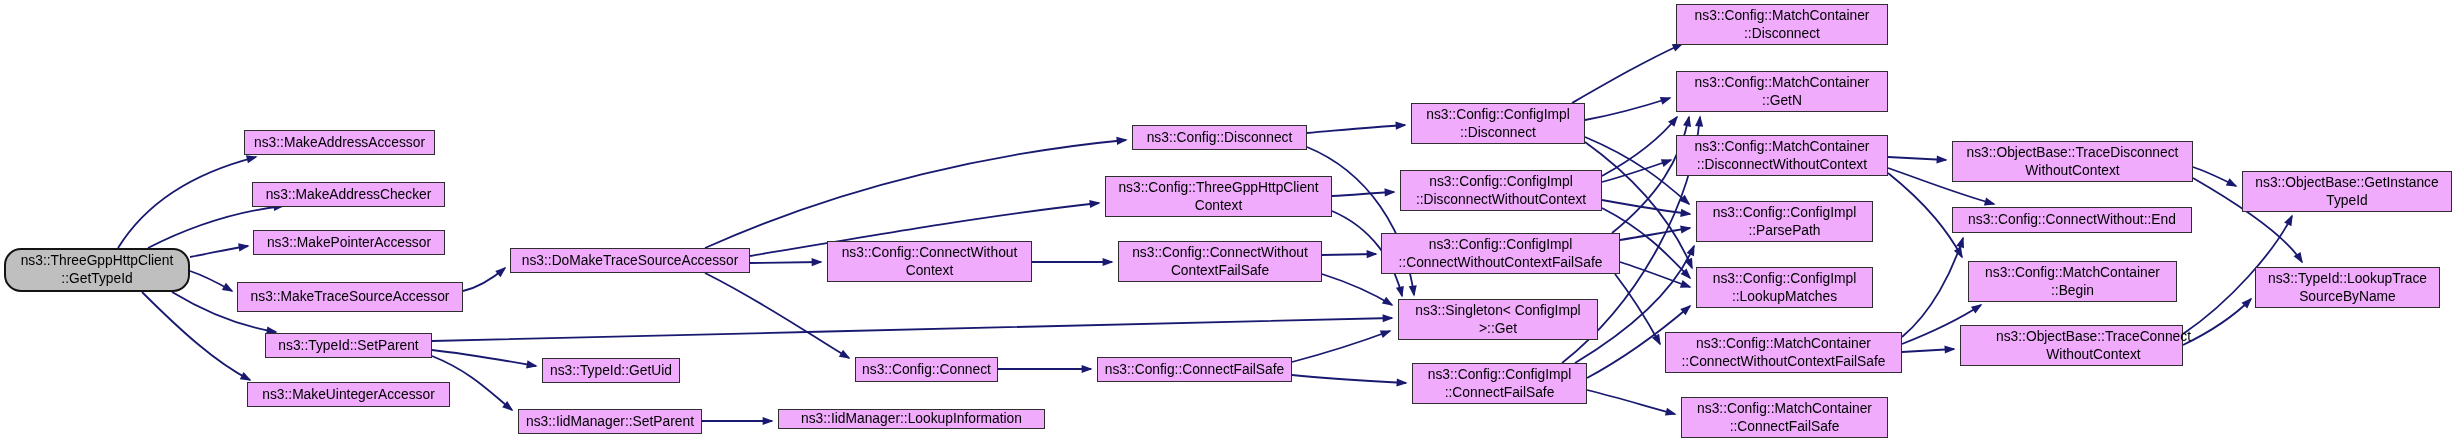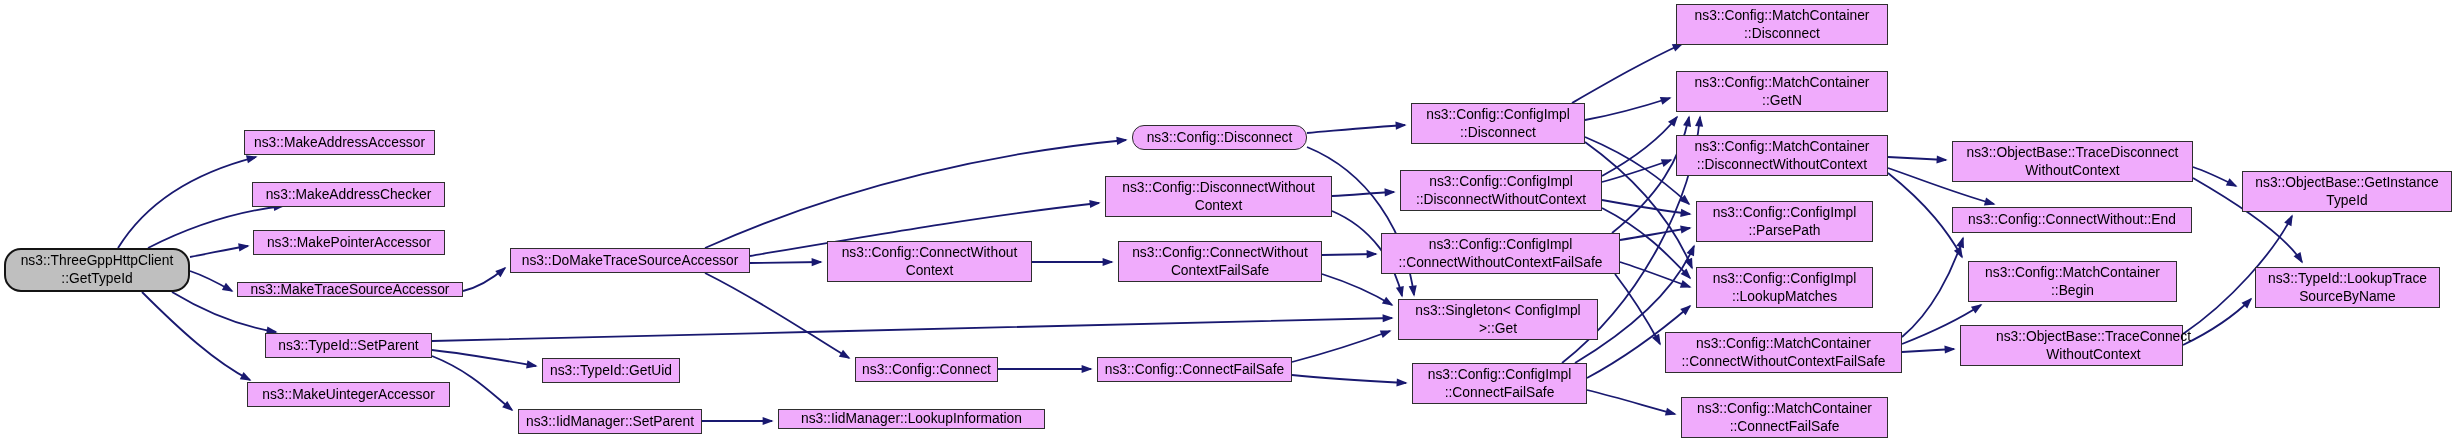--- a/index.html
+++ b/index.html
@@ -81,28 +81,28 @@
     <path class="edge" d="M2193,178 C2245,208 2287,238 2302,262" marker-end="url(#arrow)"></path>
     <path class="edge" d="M2183,334 C2230,302 2274,252 2292,216" marker-end="url(#arrow)"></path>
     <path class="edge" d="M2183,345 C2208,333 2232,318 2251,299" marker-end="url(#arrow)"></path>
   </svg>
 
   <div class="node root" style="left:4px;top:248px;width:186px;height:44px;border-radius:17px;">ns3::ThreeGppHttpClient
 ::GetTypeId</div>
   <div class="node" style="left:244px;top:130px;width:191px;height:25px;">ns3::MakeAddressAccessor</div>
   <div class="node" style="left:252px;top:182px;width:193px;height:25px;">ns3::MakeAddressChecker</div>
   <div class="node" style="left:253px;top:230px;width:192px;height:25px;">ns3::MakePointerAccessor</div>
-  <div class="node" style="left:237px;top:282px;width:226px;height:15px;text-align:center;">ns3::MakeTraceSourceAccessor</div>
+  <div class="node" style="left:237px;top:282px;width:226px;height:30px;text-align:center;">ns3::MakeTraceSourceAccessor</div>
   <div class="node" style="left:265px;top:333px;width:167px;height:25px;">ns3::TypeId::SetParent</div>
   <div class="node" style="left:247px;top:382px;width:203px;height:25px;">ns3::MakeUintegerAccessor</div>
   <div class="node" style="left:510px;top:248px;width:240px;height:25px;">ns3::DoMakeTraceSourceAccessor</div>
   <div class="node" style="left:827px;top:241px;width:205px;height:41px;">ns3::Config::ConnectWithout
 Context</div>
-  <div class="node" style="left:1132px;top:125px;width:175px;height:25px;border-radius:12px;">ns3::Config::Disconnect</div>
-  <div class="node" style="left:1105px;top:176px;width:227px;height:41px;">ns3::Config::DisconnectWithout
+  <div class="node" style="left:1132px;top:125px;width:175px;height:25px;">ns3::Config::Disconnect</div>
+  <div class="node" style="left:1105px;top:176px;width:227px;height:41px;">ns3::Config::ThreeGppHttpClient
 Context</div>
   <div class="node" style="left:1118px;top:241px;width:204px;height:41px;">ns3::Config::ConnectWithout
 ContextFailSafe</div>
   <div class="node" style="left:855px;top:357px;width:143px;height:25px;">ns3::Config::Connect</div>
   <div class="node" style="left:1097px;top:357px;width:195px;height:25px;">ns3::Config::ConnectFailSafe</div>
   <div class="node" style="left:542px;top:358px;width:138px;height:25px;">ns3::TypeId::GetUid</div>
   <div class="node" style="left:518px;top:409px;width:184px;height:25px;">ns3::IidManager::SetParent</div>
   <div class="node" style="left:778px;top:409px;width:267px;height:20px;">ns3::IidManager::LookupInformation</div>
   <div class="node" style="left:1398px;top:299px;width:200px;height:41px;">ns3::Singleton&lt; ConfigImpl
 &gt;::Get</div>

